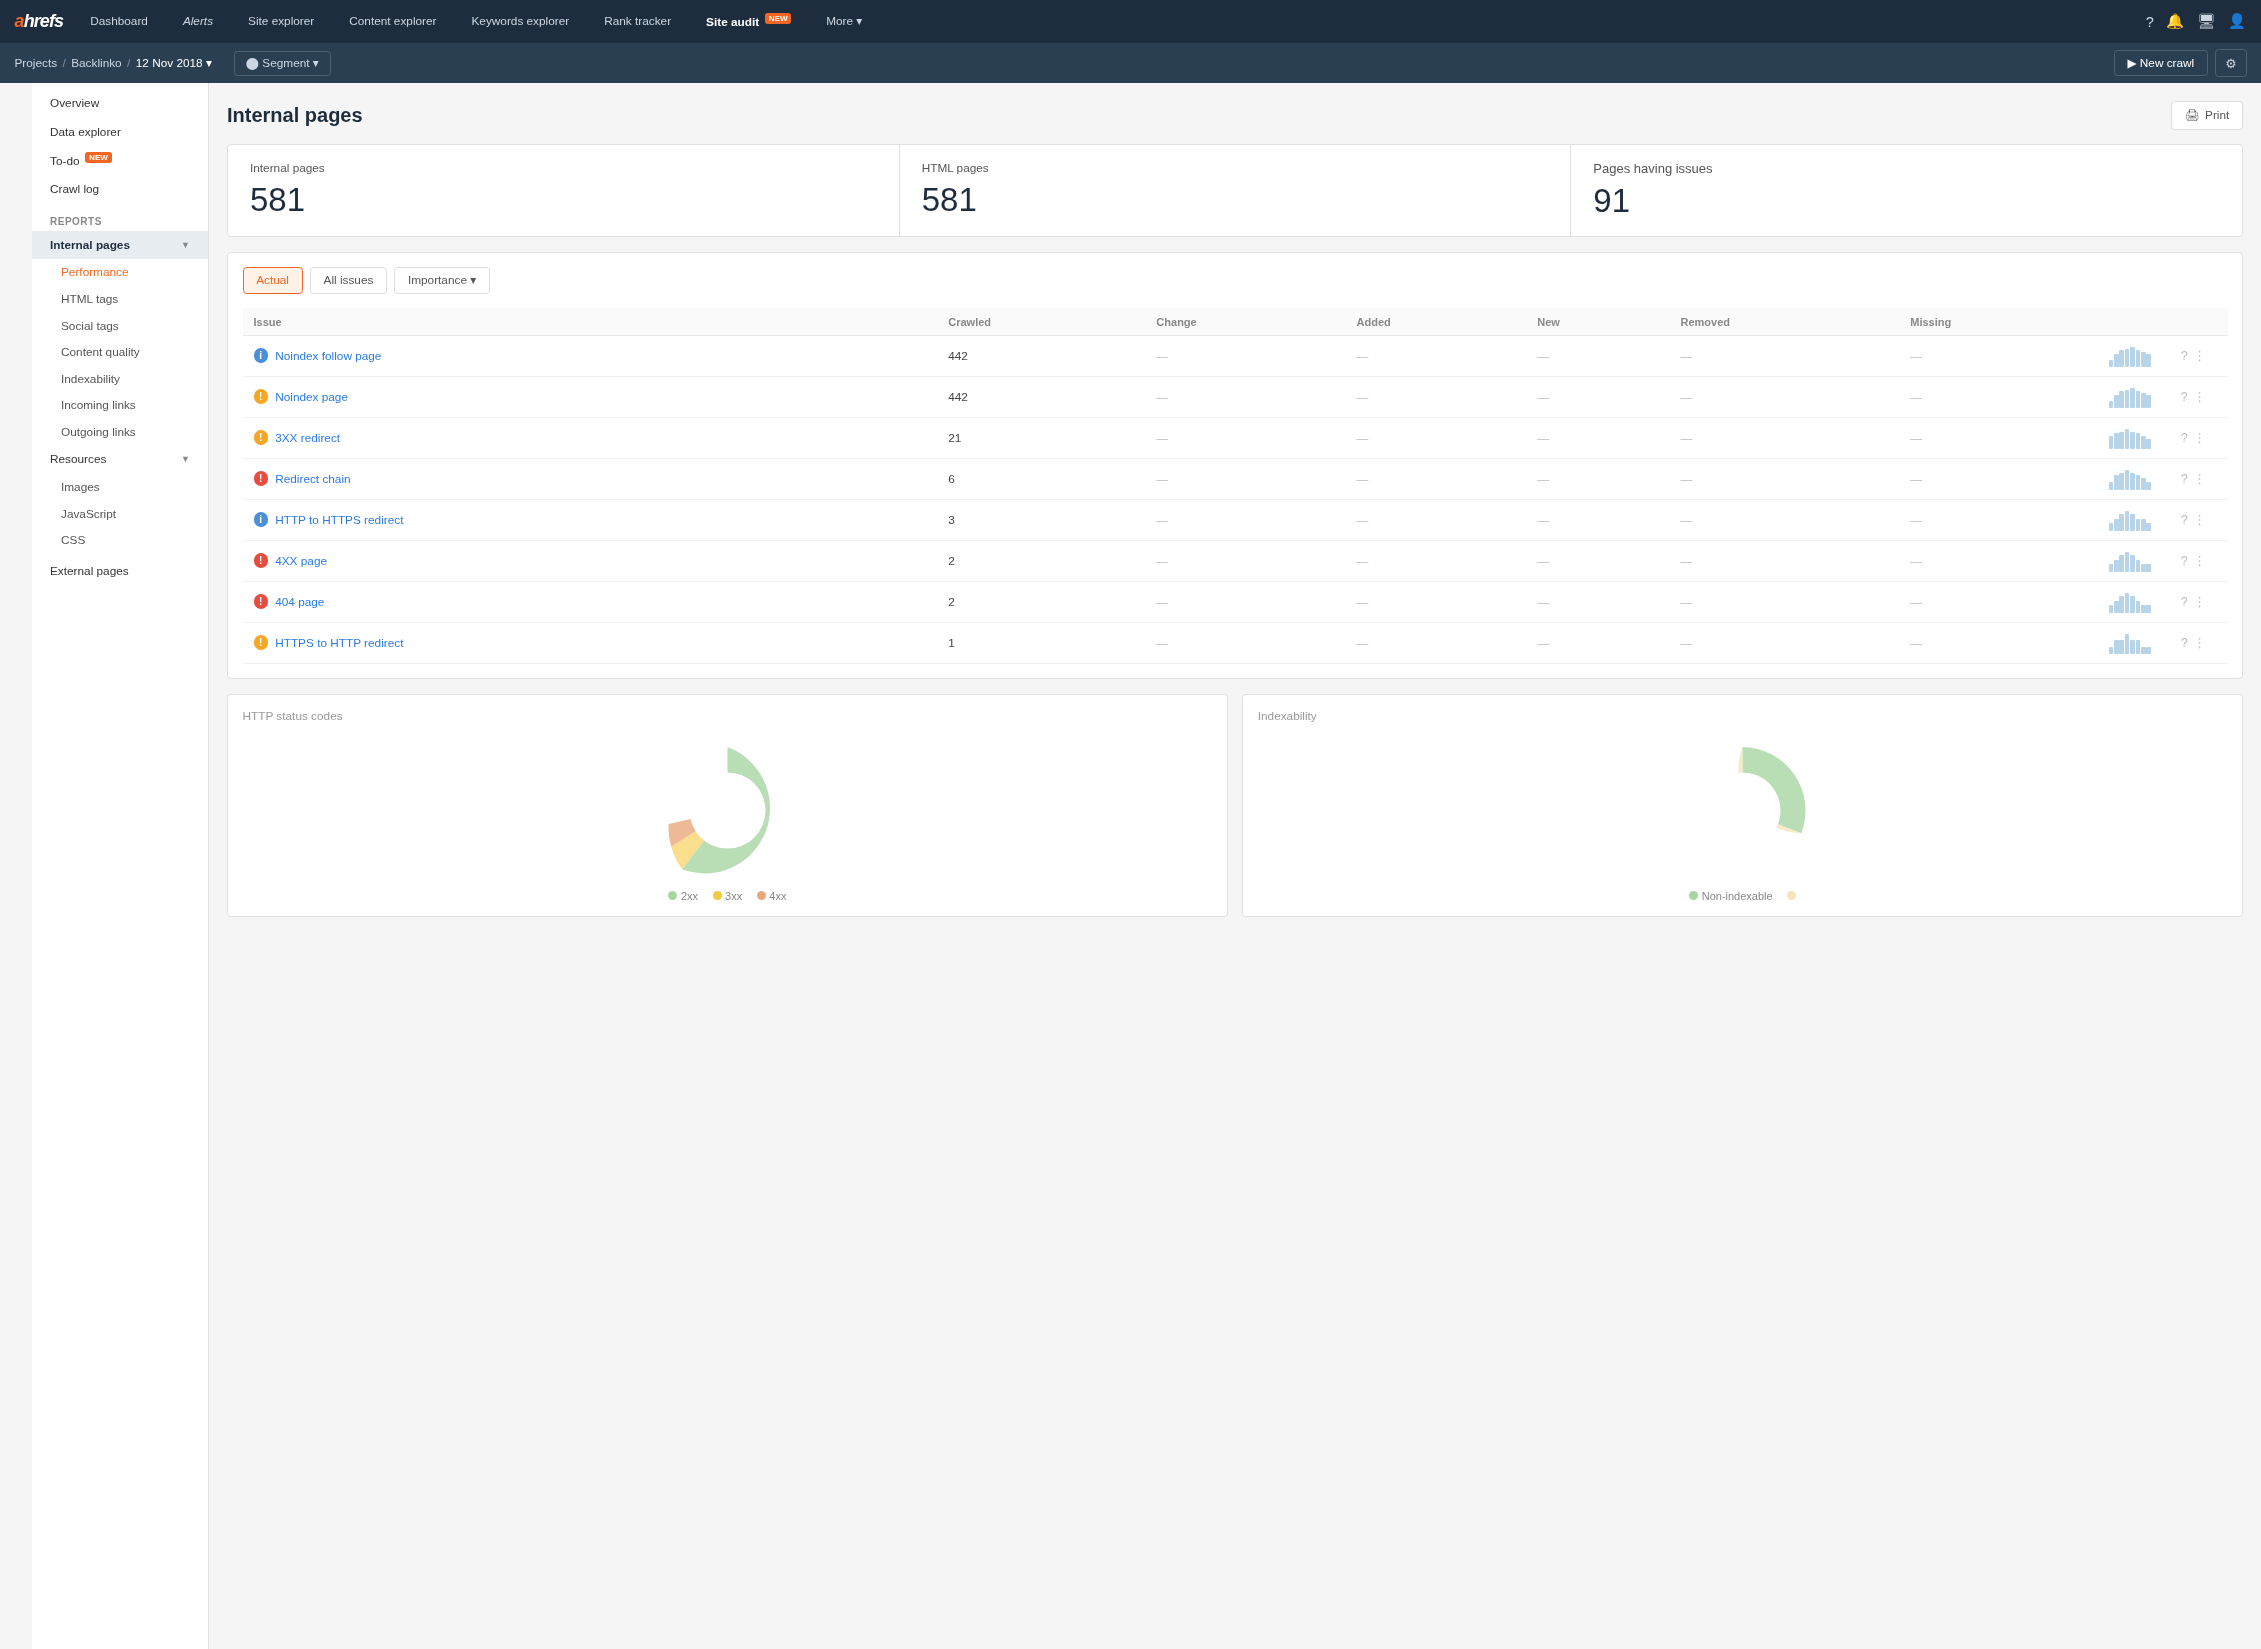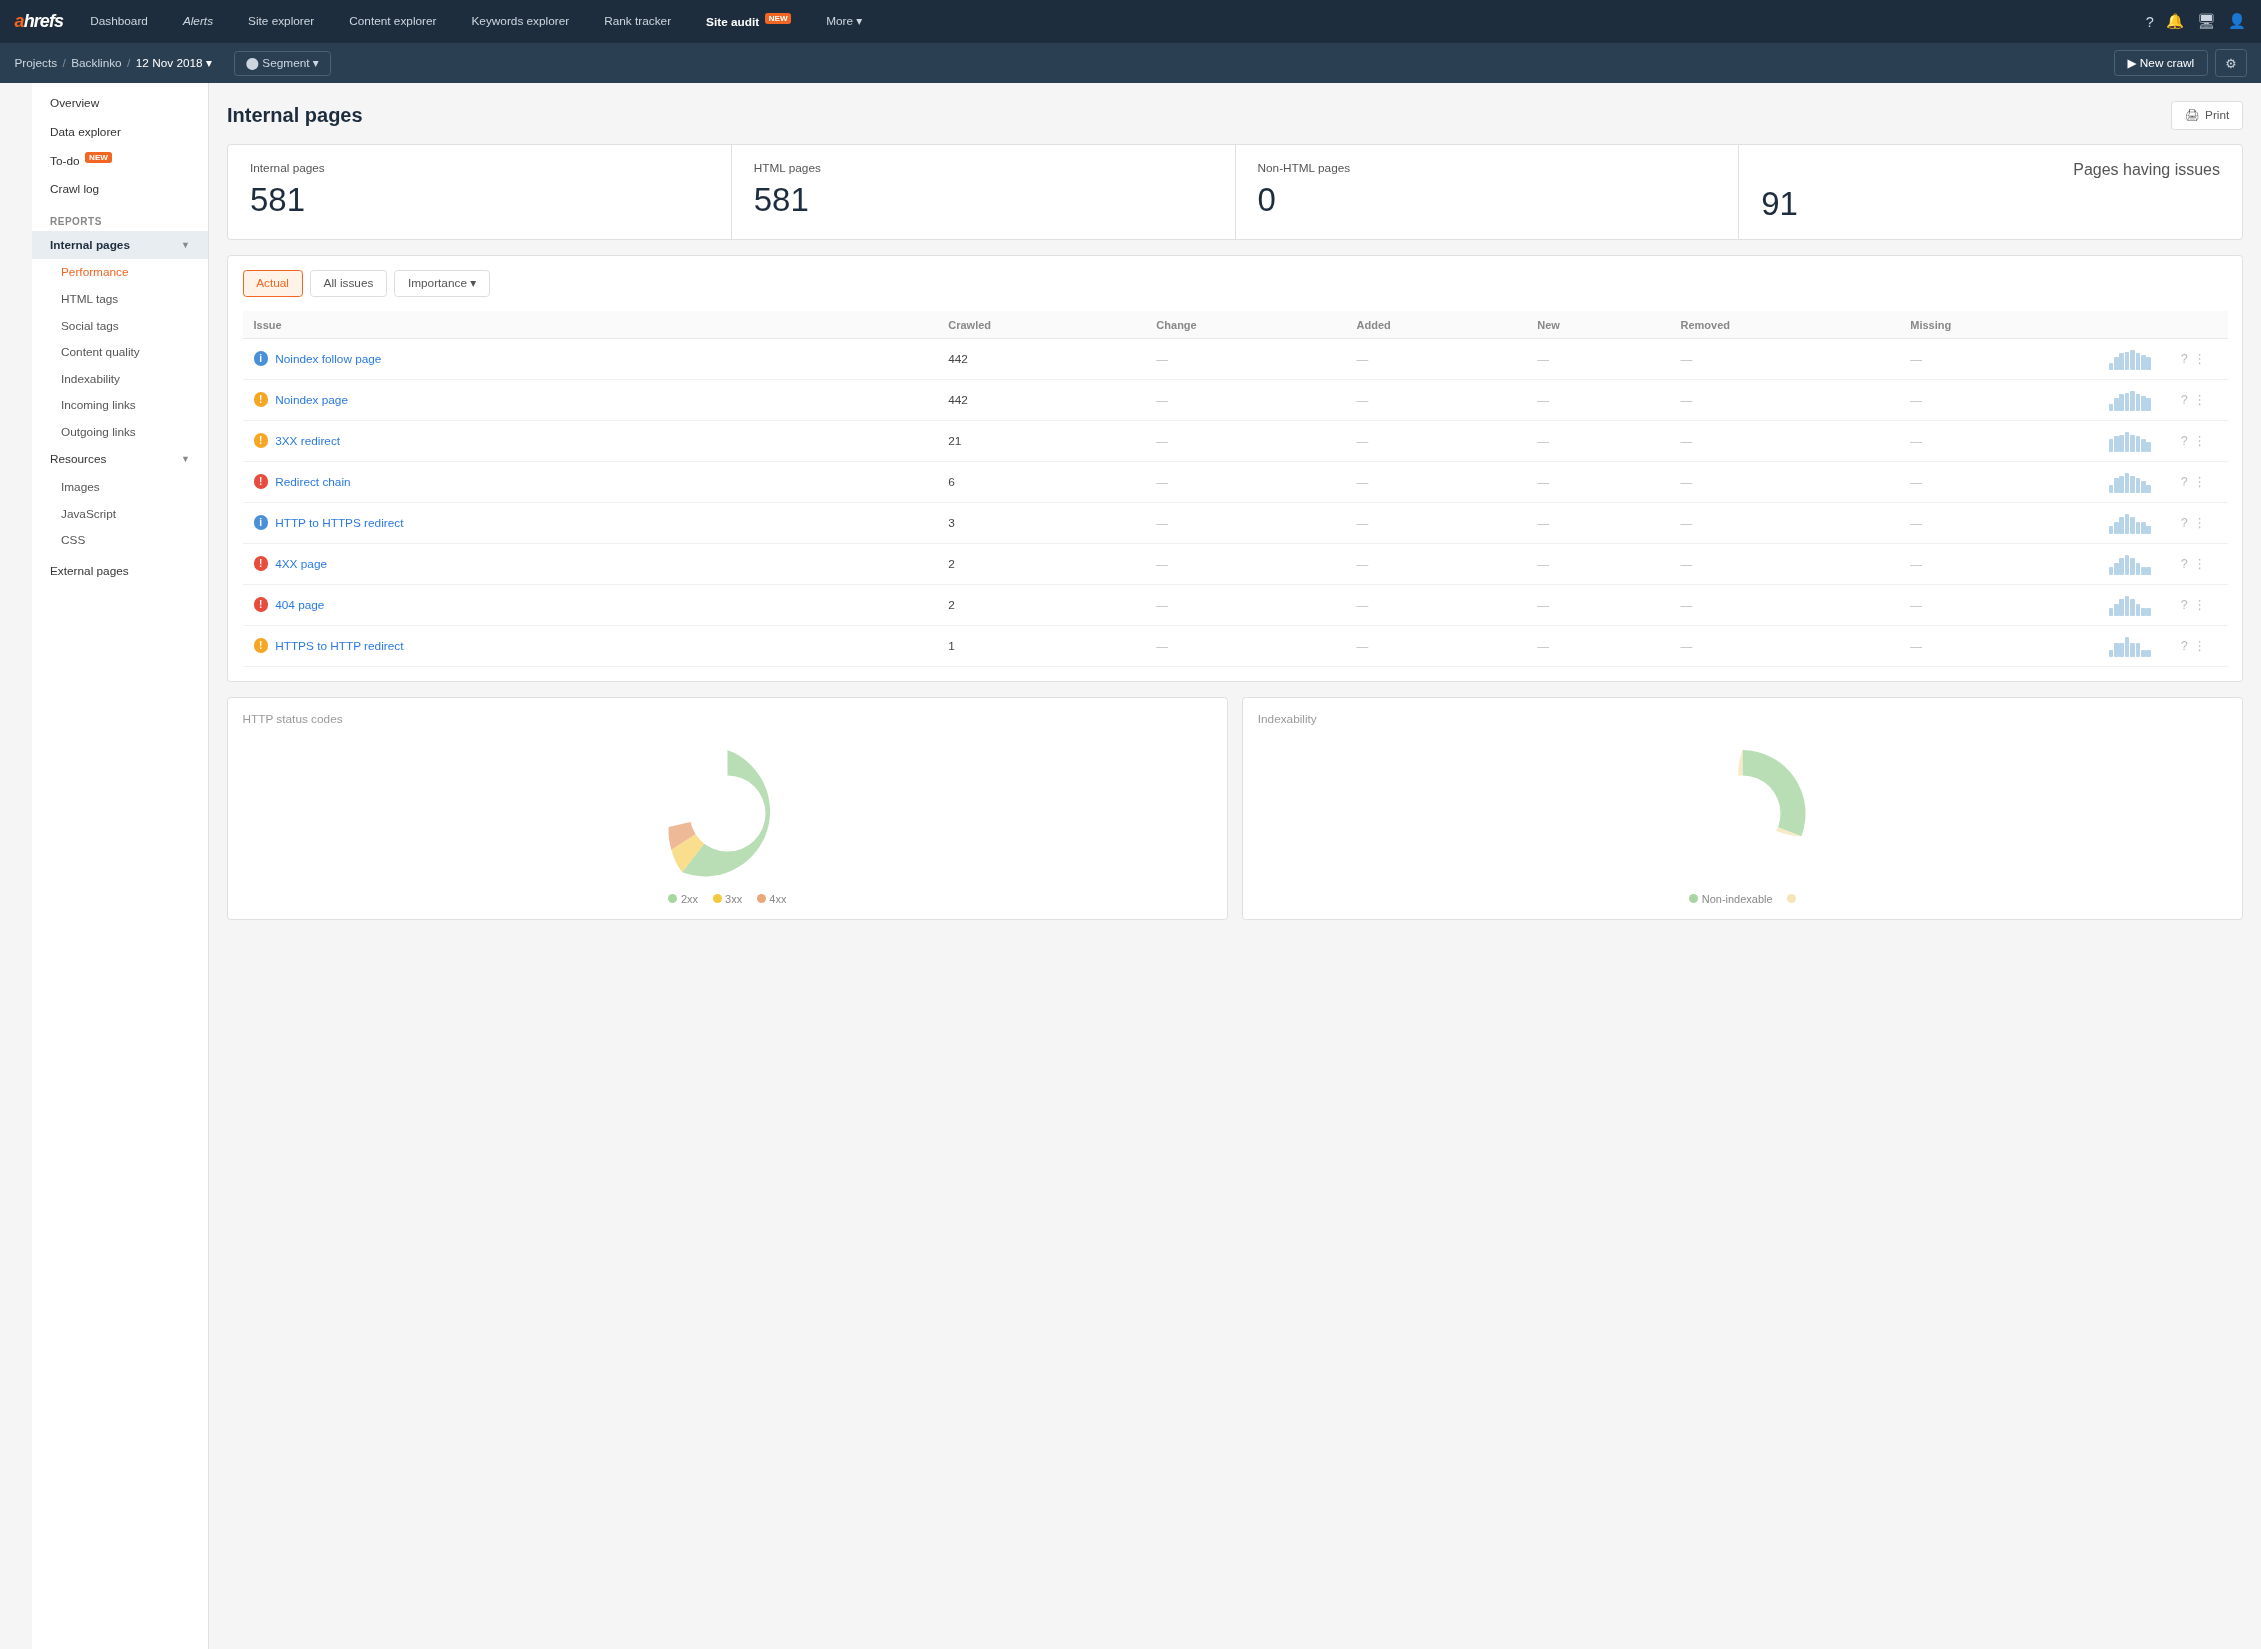--- a/index.html
+++ b/index.html
@@ -101,26 +101,22 @@
 
     <div style="background:white;border:0.9px solid #e0e0e0;border-radius:3.6px;display:flex;margin-bottom:14.5px;">
       <div style="padding:16.3px 22px;border-right:0.9px solid #e0e0e0;flex:1;">
         <div style="font-size:11.8px;color:#555;margin-bottom:5.4px;">Internal pages</div>
         <div style="font-size:33px;font-weight:300;color:#1e2d3d;">581</div>
       </div>
       <div style="padding:16.3px 22px;border-right:0.9px solid #e0e0e0;flex:1;">
         <div style="font-size:11.8px;color:#555;margin-bottom:5.4px;">HTML pages</div>
         <div style="font-size:33px;font-weight:300;color:#1e2d3d;">581</div>
       </div>
-      <div style="padding:16.3px 22px;border-right:0.9px solid #e0e0e0;flex:1;">
-        <div style="font-size:11.8px;color:#555;margin-bottom:5.4px;">Non-HTML pages</div>
-        <div style="font-size:33px;font-weight:300;color:#1e2d3d;">0</div>
-      </div>
       <div style="padding:16.3px 22px;flex:1;">
-        <div style="font-size:16px;color:#555;margin-bottom:5.4px;text-align:right;">Pages having issues</div>
+        <div style="font-size:13px;color:#555;margin-bottom:5.4px;">Pages having issues</div>
         <div style="font-size:33px;font-weight:300;color:#1e2d3d;">91</div>
       </div>
     </div>
 
     <div style="background:white;border:0.9px solid #e0e0e0;border-radius:3.6px;margin-bottom:14.5px;padding:14.5px;">
       <div style="display:flex;align-items:center;gap:7.2px;margin-bottom:14.5px;">
         <button style="padding:5.4px 12.7px;border-radius:3.6px;font-size:11.8px;cursor:pointer;border:0.9px solid #f26522;background:#fff3e8;color:#f26522;">Actual</button>
         <button style="padding:5.4px 12.7px;border-radius:3.6px;font-size:11.8px;cursor:pointer;border:0.9px solid #ddd;background:white;color:#555;">All issues</button>
         <button style="padding:5.4px 12.7px;border-radius:3.6px;font-size:11.8px;cursor:pointer;border:0.9px solid #ddd;background:white;color:#555;">Importance ▾</button>
       </div>

